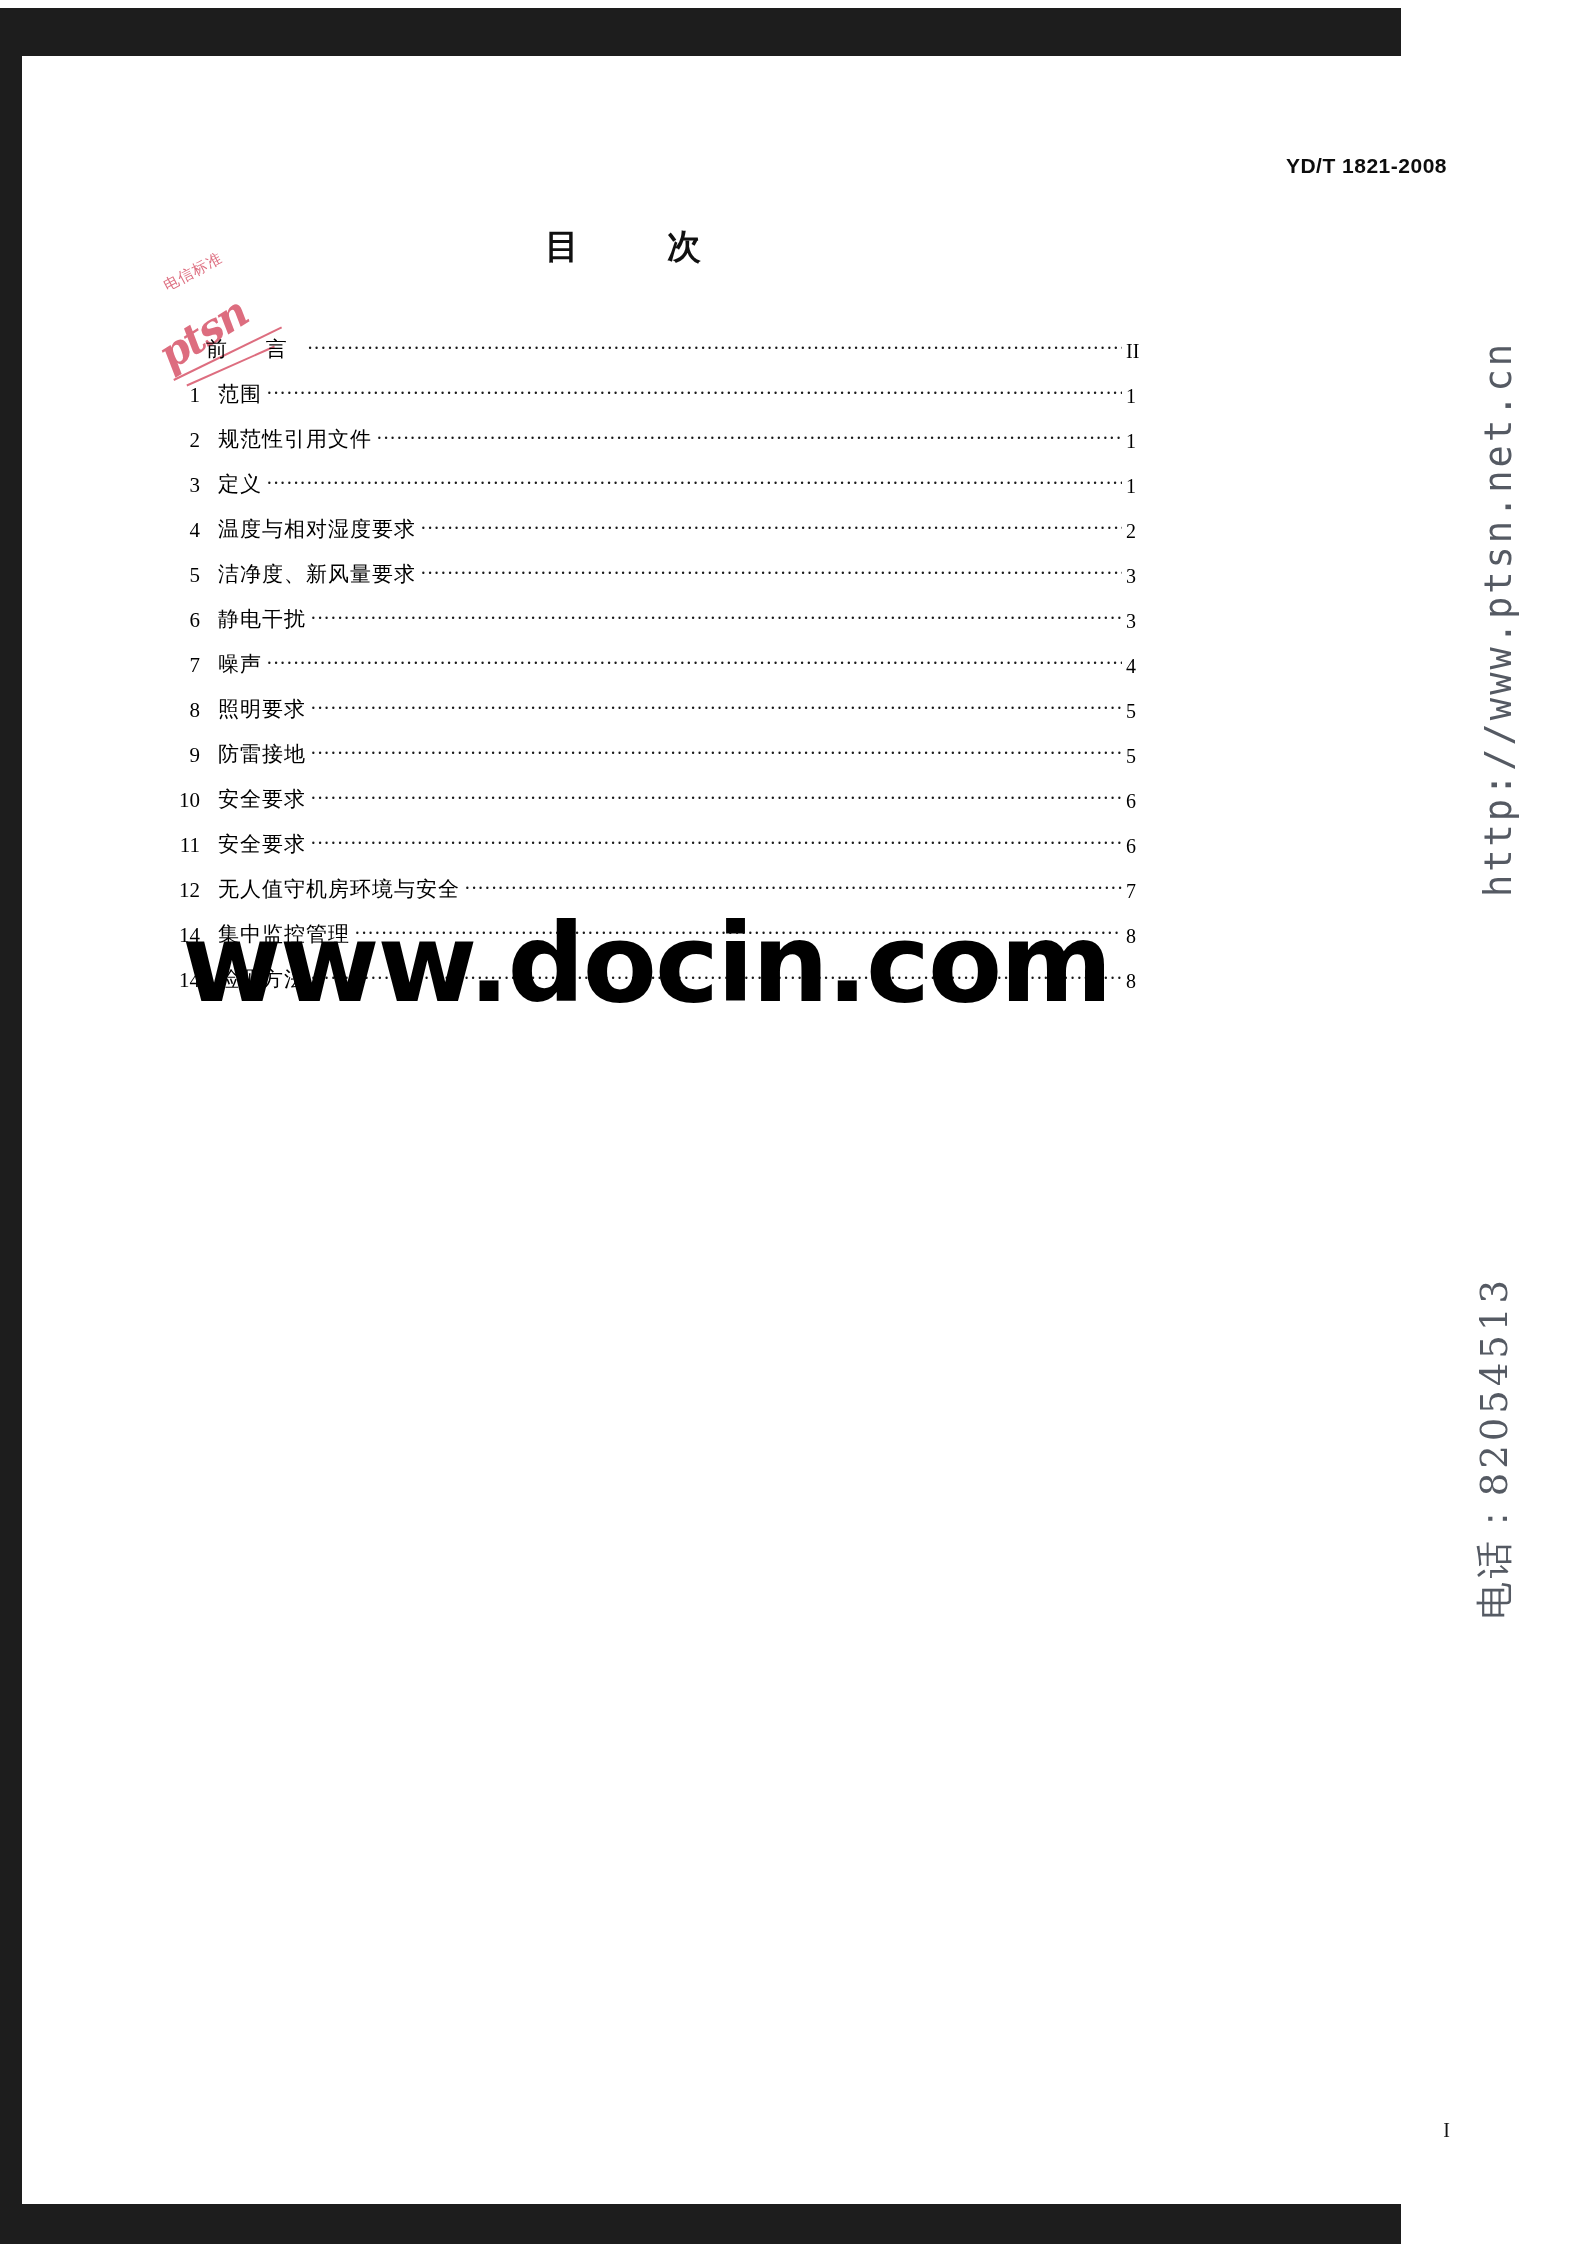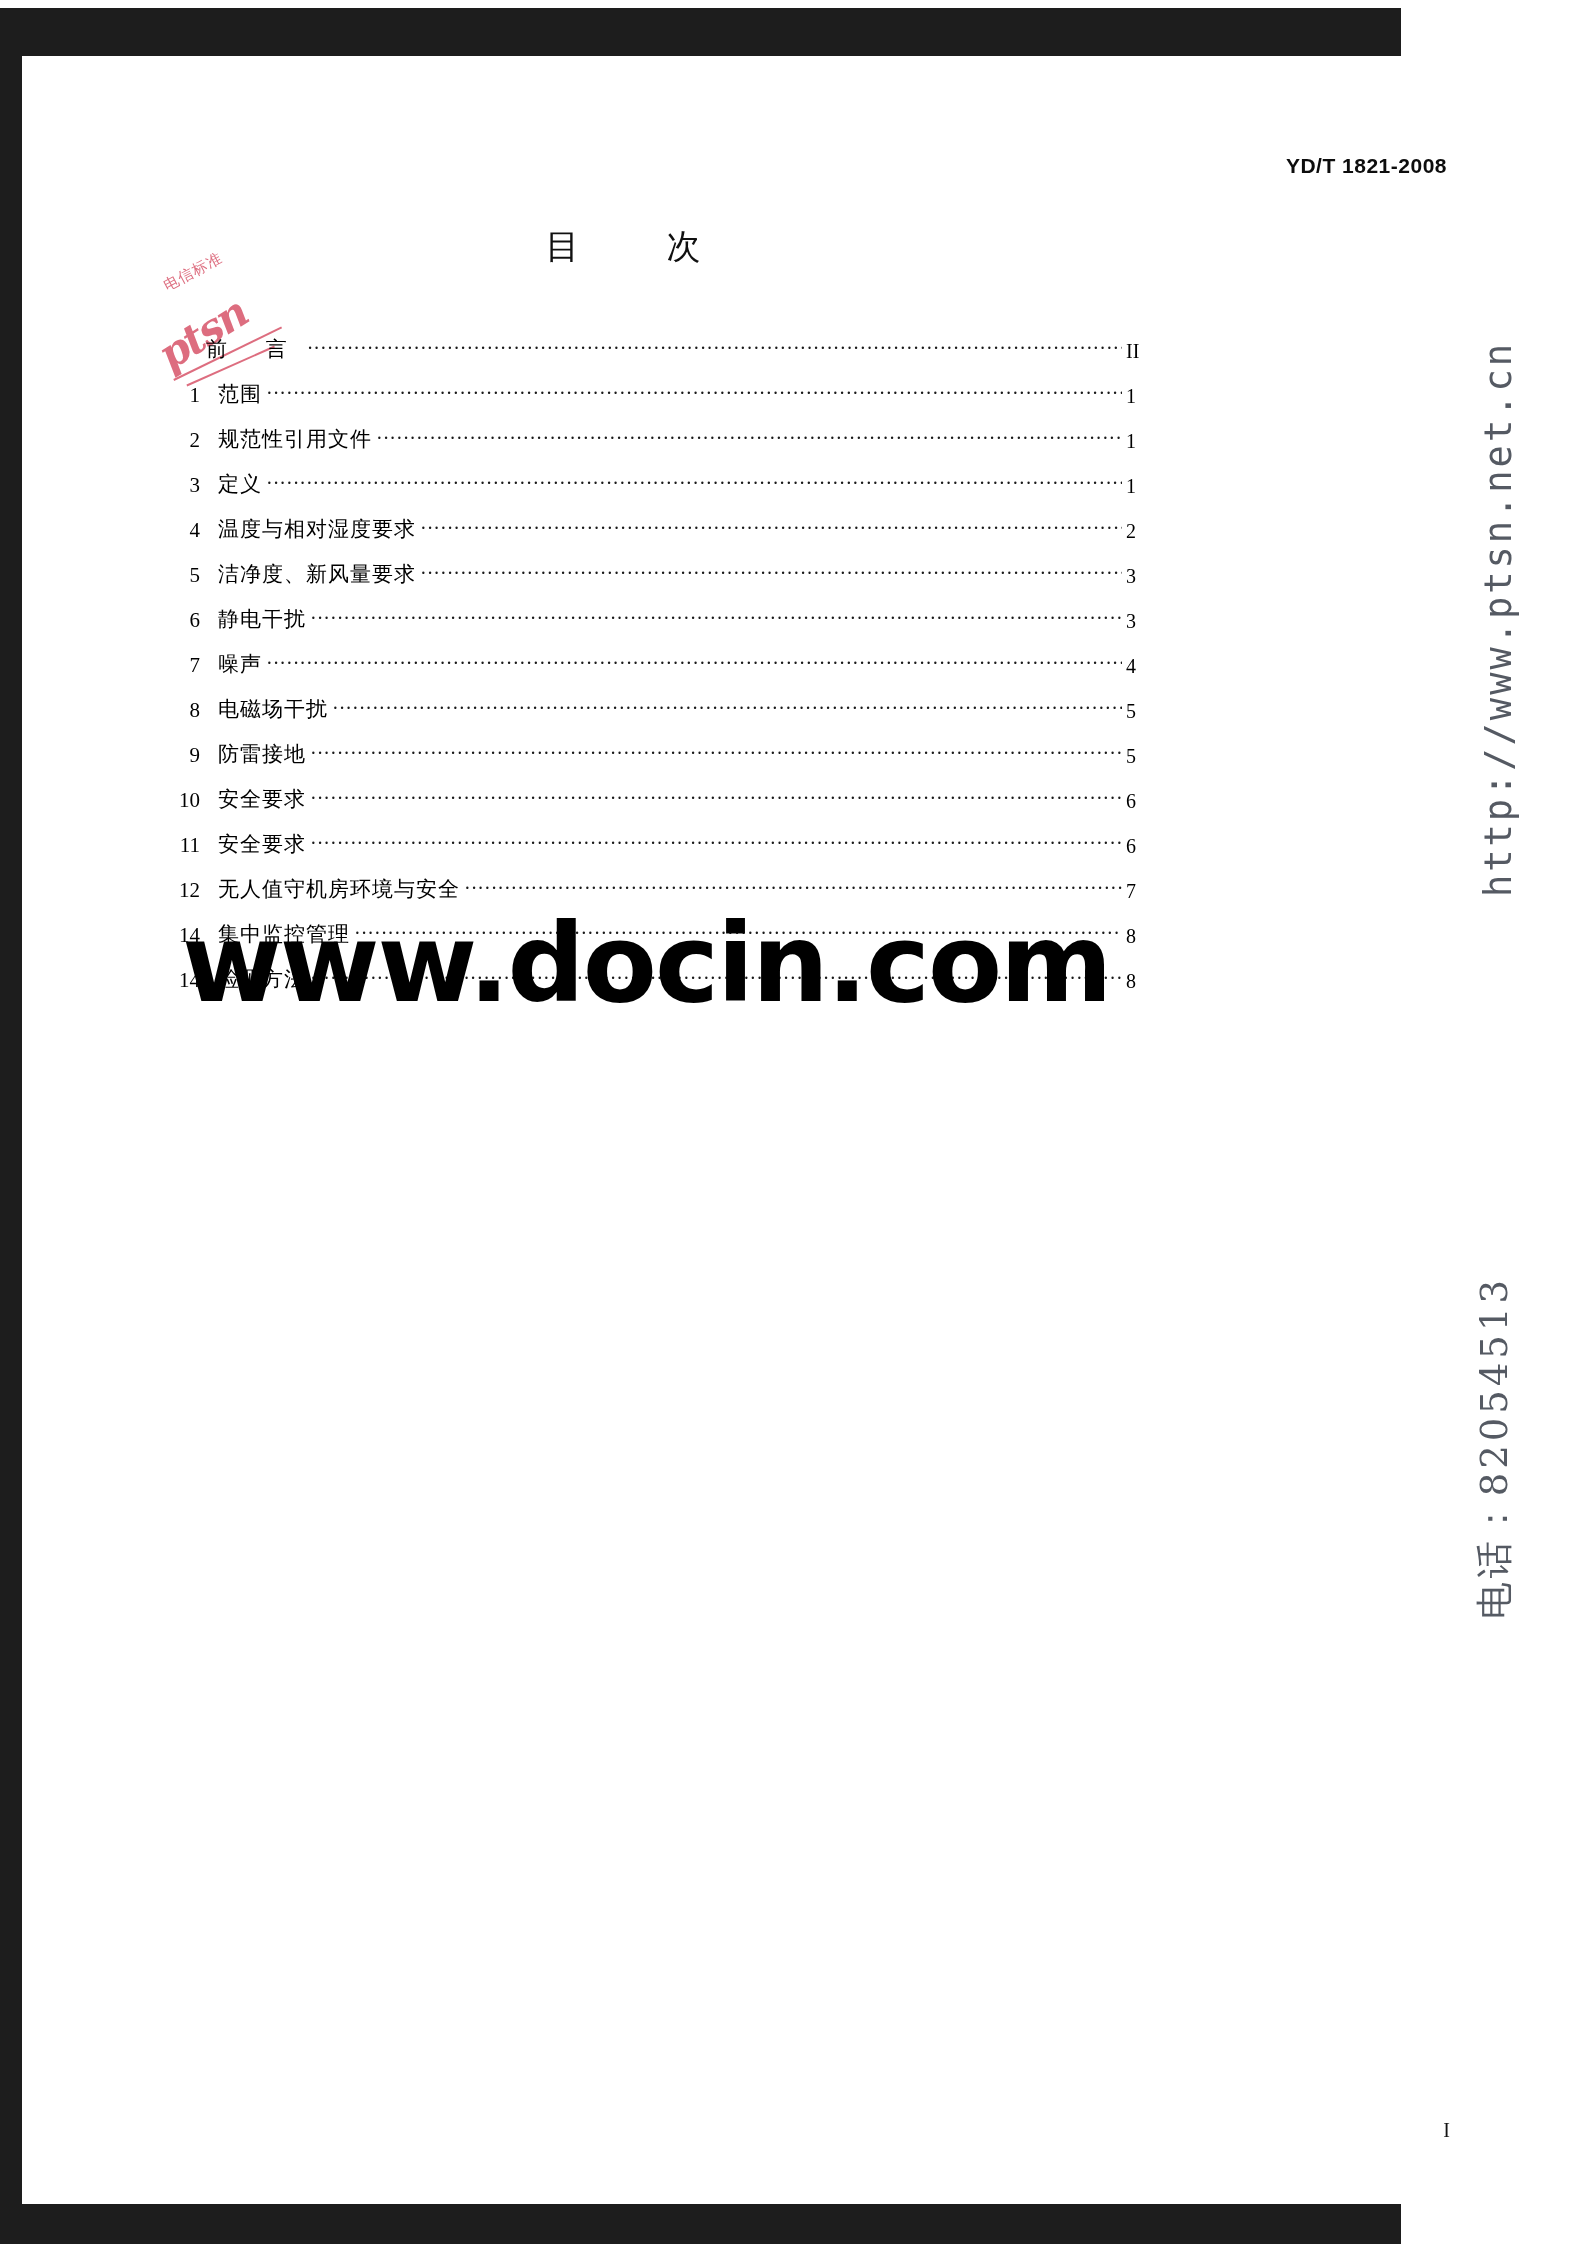--- a/index.html
+++ b/index.html
@@ -50,21 +50,21 @@
 
   
   .toc-title {
     position: absolute;
     left: 0;
     top: 168px;
     width: 1240px;
     text-align: center;
     font-family: "DejaVu Serif", serif;
     font-size: 34px;
-    font-weight: normal;
+    font-weight: bold;
     letter-spacing: 38px;
     color: #101010;
   }
 
   
   .toc {
     position: absolute;
     left: 130px;
     top: 262px;
     width: 1000px;
@@ -296,21 +296,21 @@
 
         <div class="toc-row">
           <span class="toc-num">7</span>
           <span class="toc-label">噪声</span>
           <span class="toc-dots"></span>
           <span class="toc-page">4</span>
         </div>
 
         <div class="toc-row">
           <span class="toc-num">8</span>
-          <span class="toc-label">电磁场干扰</span>
+          <span class="toc-label">照明要求</span>
           <span class="toc-dots"></span>
           <span class="toc-page">5</span>
         </div>
 
         <div class="toc-row">
           <span class="toc-num">9</span>
           <span class="toc-label">防雷接地</span>
           <span class="toc-dots"></span>
           <span class="toc-page">5</span>
         </div>

